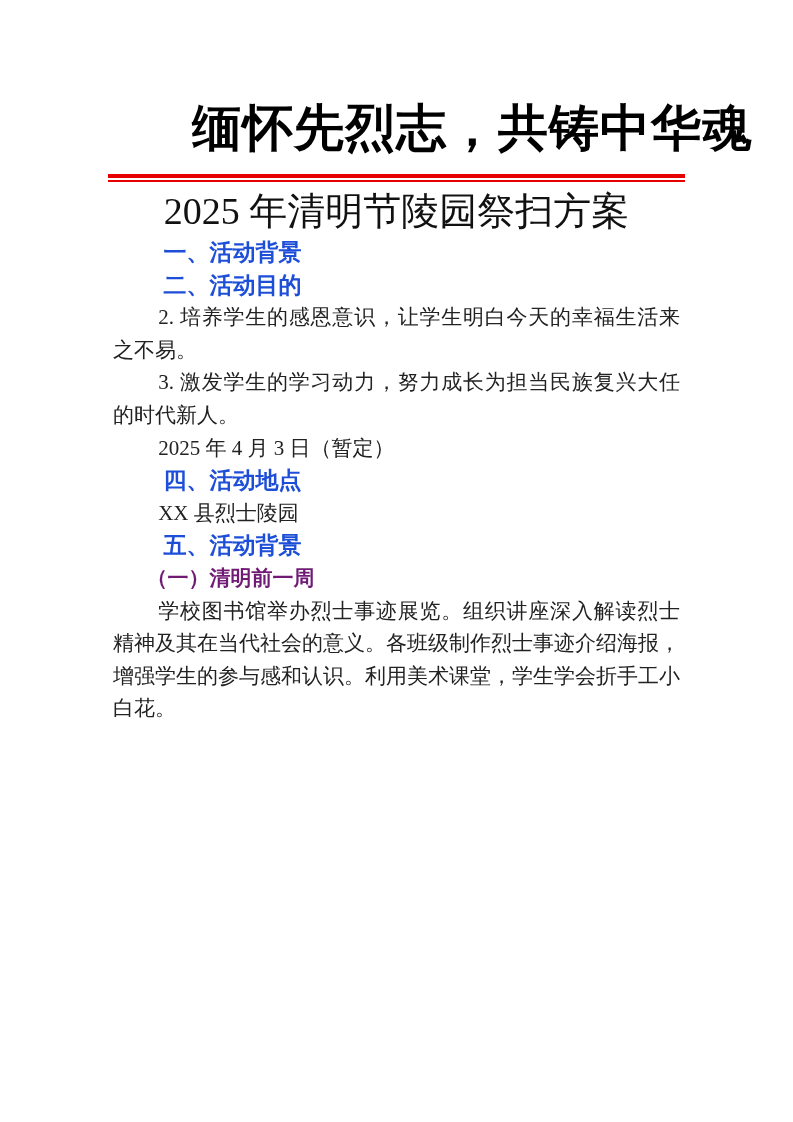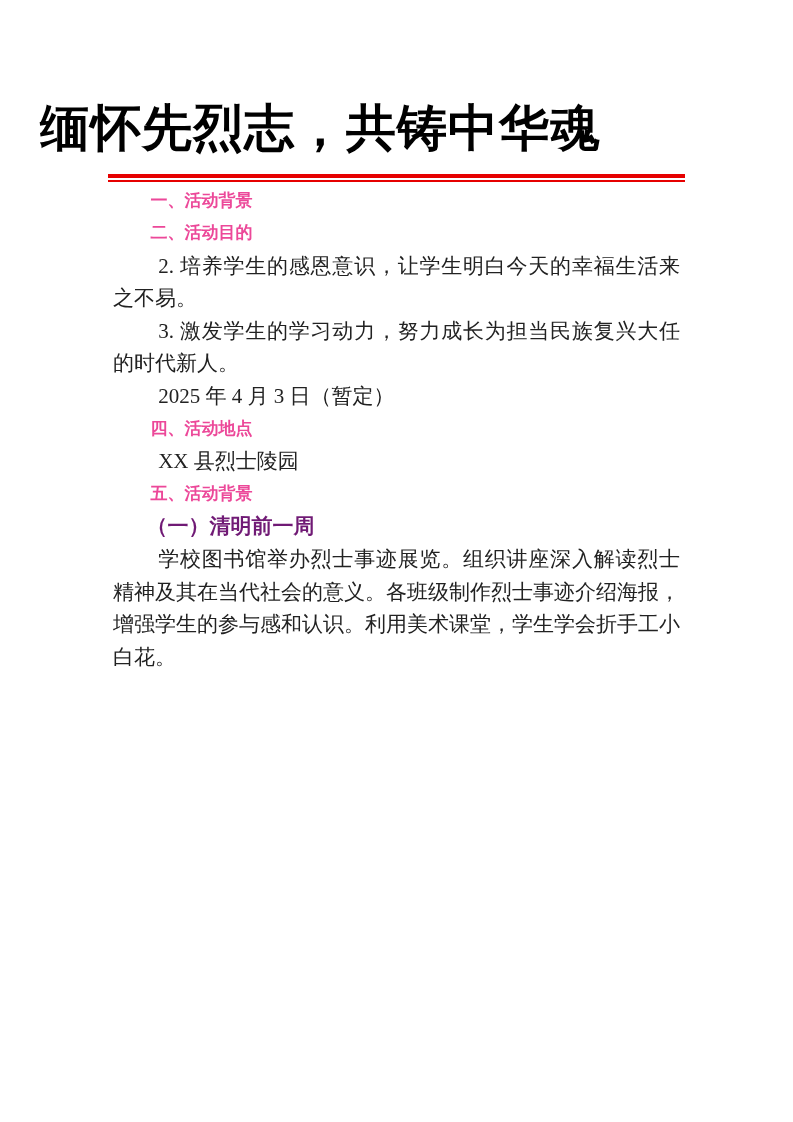--- a/index.html
+++ b/index.html
@@ -15,21 +15,21 @@
     background:#ffffff;
     overflow:hidden;
     font-family:"Liberation Serif","DejaVu Serif",serif;
     color:var(--text-black);
   }
   .doc-title{
     margin:98px 40px 16px 40px;
     font-size:50px;
     line-height:60px;
     font-weight:bold;
-    text-align:left;
+    text-align:right;
     color:#000000;
     letter-spacing:1px;
     font-family:"Liberation Serif","DejaVu Serif",serif;
   }
   .content{
     padding:0 113px;
   }
   .divider{
     margin:10px -5px 0 -5px;
   }
@@ -52,24 +52,24 @@
     font-family:"Liberation Serif","DejaVu Serif",serif;
   }
   .doc-body{
     margin-top:3px;
     font-size:21px;
     line-height:32.6px;
     text-align:justify;
   }
   .heading{
     margin:0;
-    font-size:17px;
+    font-size:23px;
     line-height:32.6px;
     font-weight:bold;
-    color:#ec4899;
+    color:#1d4ed8;
     text-indent:2.2em;
     font-family:"Liberation Sans","DejaVu Sans",sans-serif;
     text-align:left;
   }
   .subheading{
     margin:0;
     font-size:21px;
     line-height:32.6px;
     font-weight:bold;
     color:#701a75;
@@ -95,20 +95,21 @@
 
   <h1 class="doc-title">缅怀先烈志，共铸中华魂</h1>
 
   <div class="content">
 
     <div class="divider">
       <div class="divider-thick"></div>
       <div class="divider-thin"></div>
     </div>
 
+    <h2 class="doc-subtitle">2025 年清明节陵园祭扫方案</h2>
 
     <div class="doc-body">
 
       <h3 class="heading">一、活动背景</h3>
 
 
       <h3 class="heading">二、活动目的</h3>
 
 
       <p class="para">2. 培养学生的感恩意识，让学生明白今天的幸福生活来之不易。</p>

